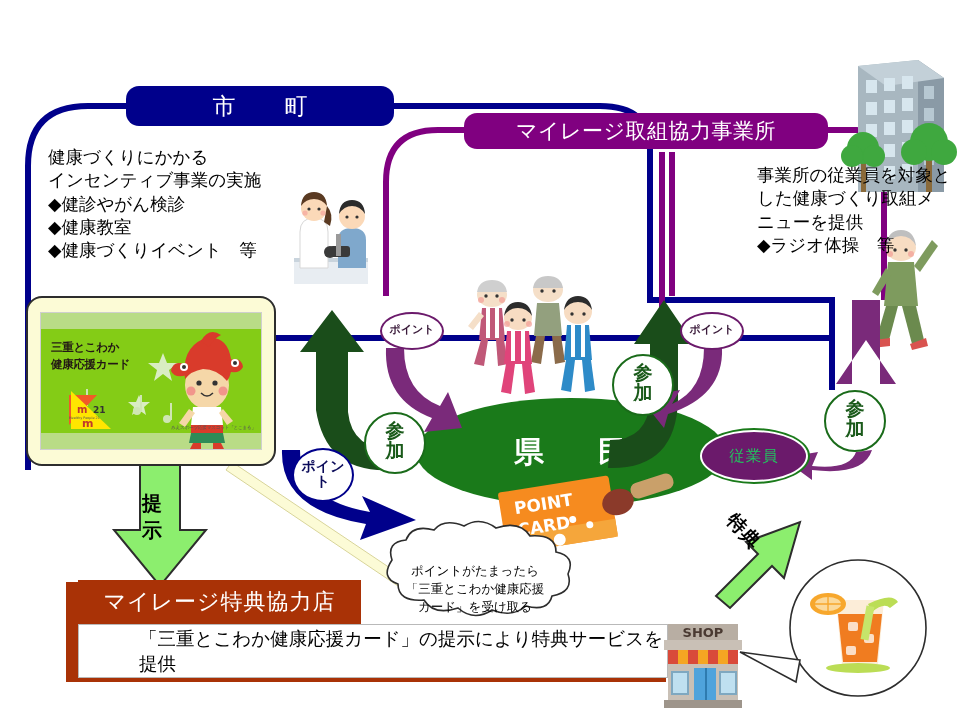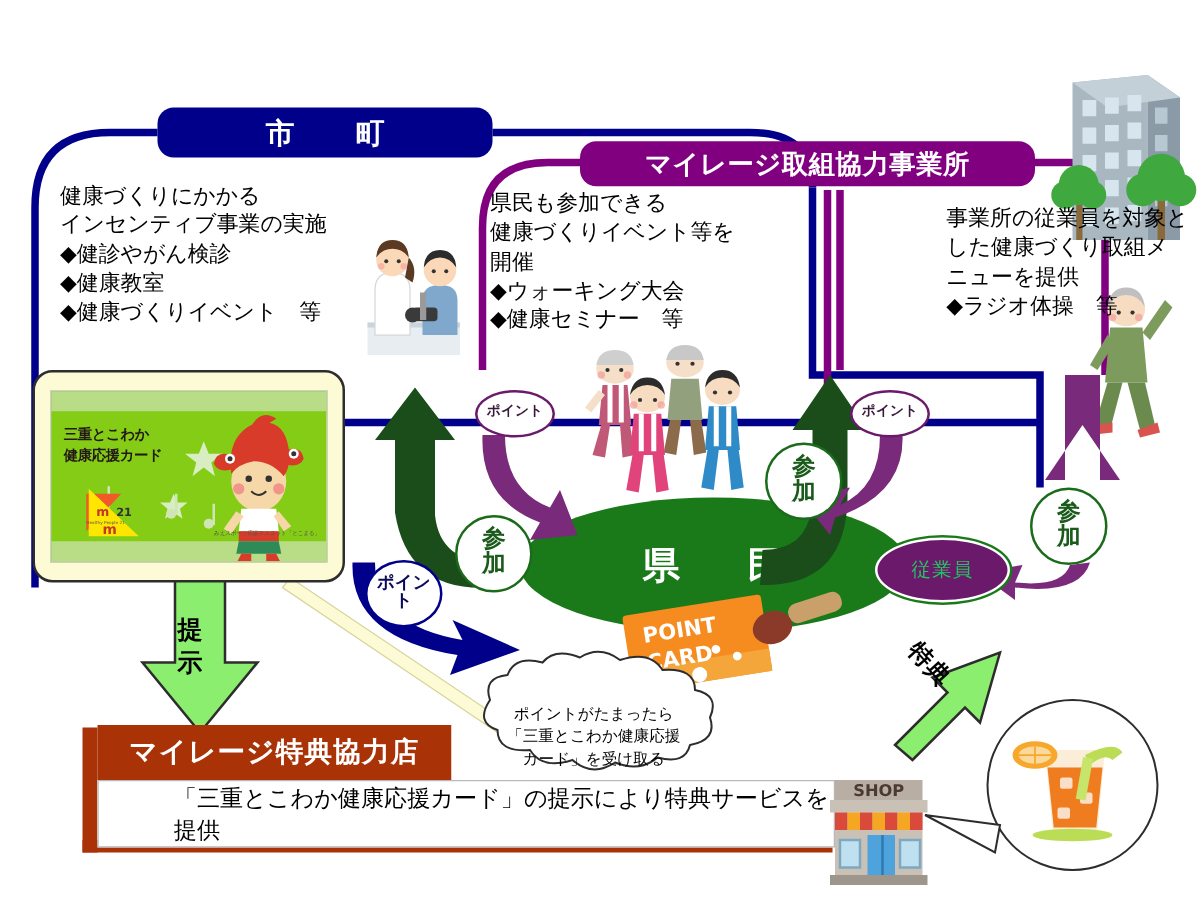--- a/index.html
+++ b/index.html
@@ -40,21 +40,21 @@
     font-weight:normal;
     letter-spacing:0px;
   }
   #city-text{left:48px;top:146px;width:290px;z-index:5;}
   #event-text{left:392px;top:152px;width:250px;z-index:5;}
   #office-text{left:716px;top:164px;width:210px;z-index:5;margin-left:41px;}
 
   
   .chip{
     display:flex;align-items:center;justify-content:center;
-    color:#ffffff;font-weight:bold;
+    color:#ffffff;font-weight:normal;
     border-radius:13px;
     z-index:7;
     text-align:center;
   }
   #chip-city{
     left:126px;top:86px;width:268px;height:40px;
     background:#00008B;font-size:23px;letter-spacing:13px;text-indent:13px;
   }
   #chip-office{
     left:464px;top:113px;width:364px;height:36px;
@@ -342,25 +342,20 @@
   </svg>
 
   <div class="abs chip" id="chip-city">市　町</div>
   <div class="abs chip" id="chip-office">マイレージ取組協力事業所</div>
 
   <div class="abs panel-text" id="city-text">健康づくりにかかる
 インセンティブ事業の実施
 ◆健診やがん検診
 ◆健康教室
 ◆健康づくりイベント　等</div>
-  <div class="abs panel-text" id="event-text">県民も参加できる
-健康づくりイベント等を
-開催
-◆ウォーキング大会
-◆健康セミナー　等</div>
   <div class="abs panel-text" id="office-text">事業所の従業員を対象と
 した健康づくり取組メ
 ニューを提供
 ◆ラジオ体操　等</div>
 
   <svg class="layer" id="svg-arrows">
 
     <path d="M392,470 Q326,474 316,410 L316,352 L300,352 L332,310 L364,352 L348,352 L348,412 Q352,452 400,450 Z" fill="#1A4D1A"></path>
 
     <path d="M610,440 Q648,440 650,400 L650,344 L634,344 L664,300 L694,344 L678,344 L678,400 Q676,470 608,468 Z" fill="#1A4D1A"></path>

